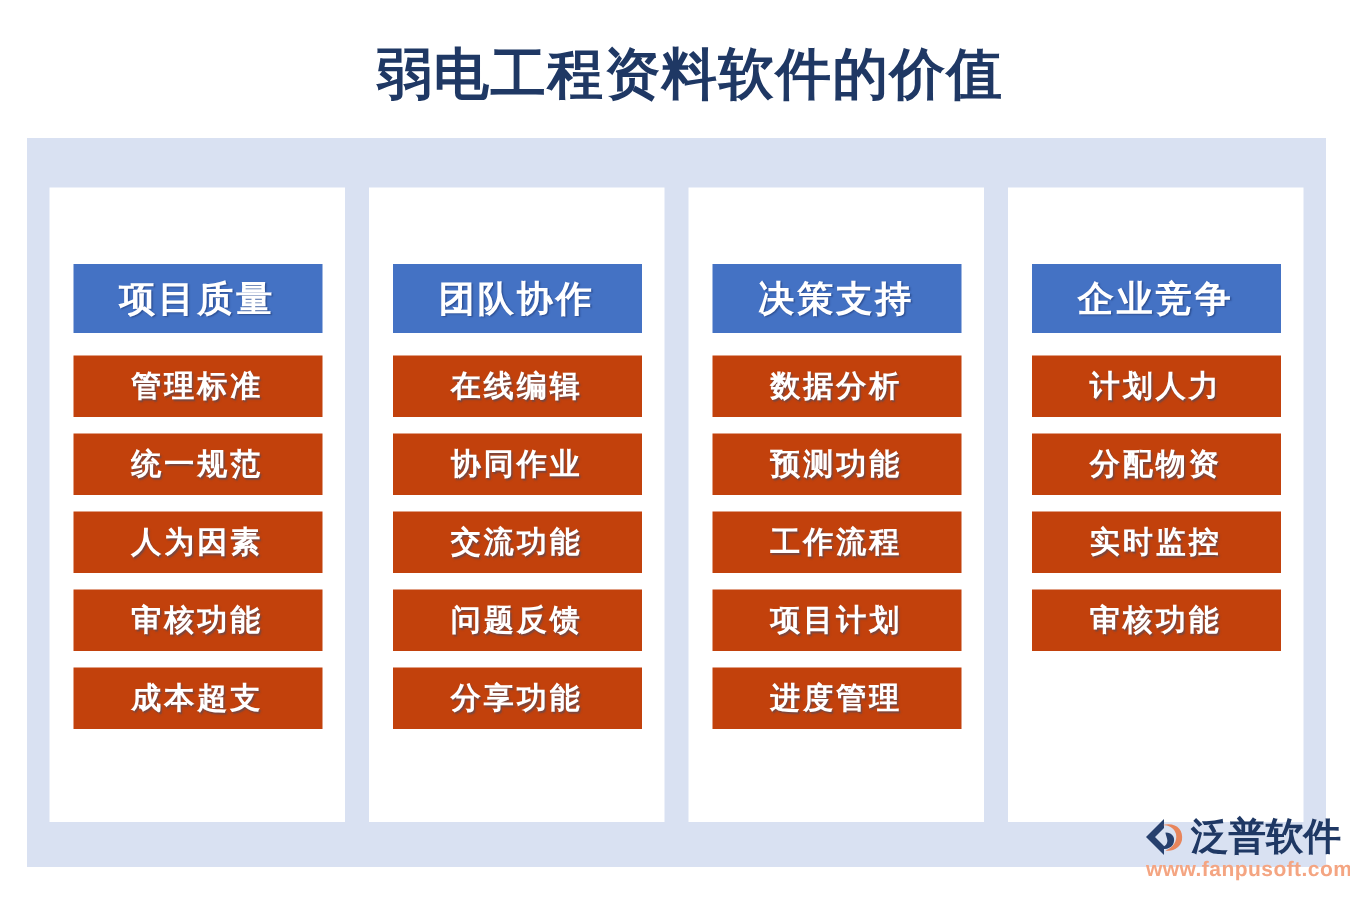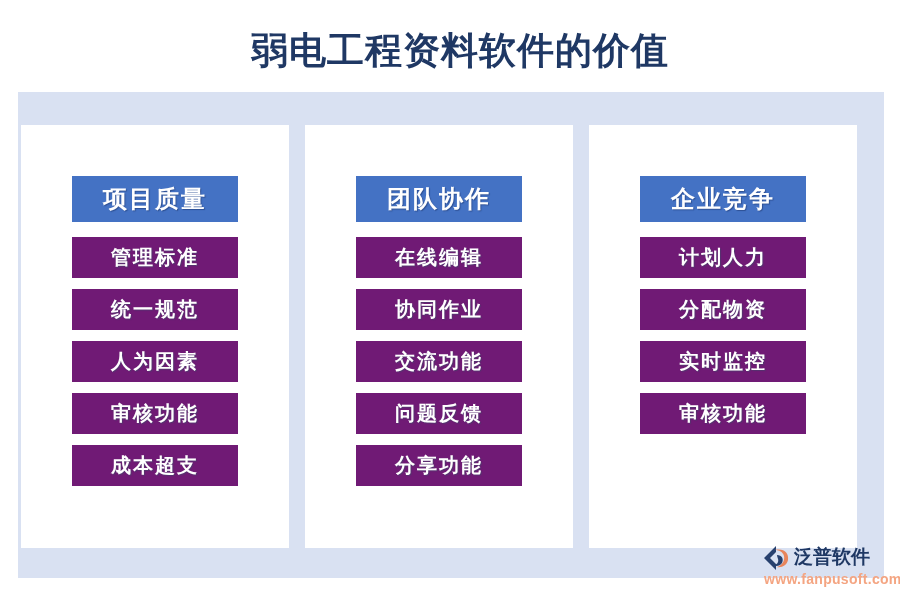--- a/index.html
+++ b/index.html
@@ -39,21 +39,21 @@
     left: 18px;
     top: 92px;
     width: 866px;
     height: 486px;
     background: #D9E1F2;
   }
 
   
   .columns {
     position: absolute;
-    left: 21px;
+    left: 33px;
     top: 125px;
     width: 836px;
     height: 423px;
     display: flex;
     gap: 16px;
   }
 
   .column-card {
     flex: 1 1 0;
     background: #ffffff;
@@ -81,21 +81,21 @@
   .col-items {
     margin-top: 15px;
     display: flex;
     flex-direction: column;
     gap: 11px;
   }
 
   .col-item {
     width: 166px;
     height: 41px;
-    background: #701a75;
+    background: #c2410c;
     color: #ffffff;
     display: flex;
     align-items: center;
     justify-content: center;
     font-size: 20px;
     font-weight: 700;
     letter-spacing: 2px;
     text-shadow: 1px 1px 1px rgba(60,75,105,0.55);
     white-space: nowrap;
   }
@@ -119,22 +119,22 @@
   }
 
   .logo-mark {
     width: 30px;
     height: 28px;
     margin-right: 2px;
     flex: 0 0 auto;
   }
 
   .logo-name {
-    font-family: Liberation Mono, monospace;
-    font-size: 19px;
+    font-family: Liberation Sans, sans-serif;
+    font-size: 25px;
     font-weight: 700;
     color: #1F3864;
     letter-spacing: 0px;
     line-height: 28px;
     white-space: nowrap;
   }
 
   .logo-url {
     font-family: Liberation Sans, sans-serif;
     font-size: 14px;
@@ -171,20 +171,30 @@
     <div class="col-header">团队协作</div>
     <div class="col-items">
       <div class="col-item">在线编辑</div>
       <div class="col-item">协同作业</div>
       <div class="col-item">交流功能</div>
       <div class="col-item">问题反馈</div>
       <div class="col-item">分享功能</div>
     </div>
   </div>
 
+  <div class="column-card">
+    <div class="col-header">决策支持</div>
+    <div class="col-items">
+      <div class="col-item">数据分析</div>
+      <div class="col-item">预测功能</div>
+      <div class="col-item">工作流程</div>
+      <div class="col-item">项目计划</div>
+      <div class="col-item">进度管理</div>
+    </div>
+  </div>
 
   <div class="column-card">
     <div class="col-header">企业竞争</div>
     <div class="col-items">
       <div class="col-item">计划人力</div>
       <div class="col-item">分配物资</div>
       <div class="col-item">实时监控</div>
       <div class="col-item">审核功能</div>
     </div>
   </div>

